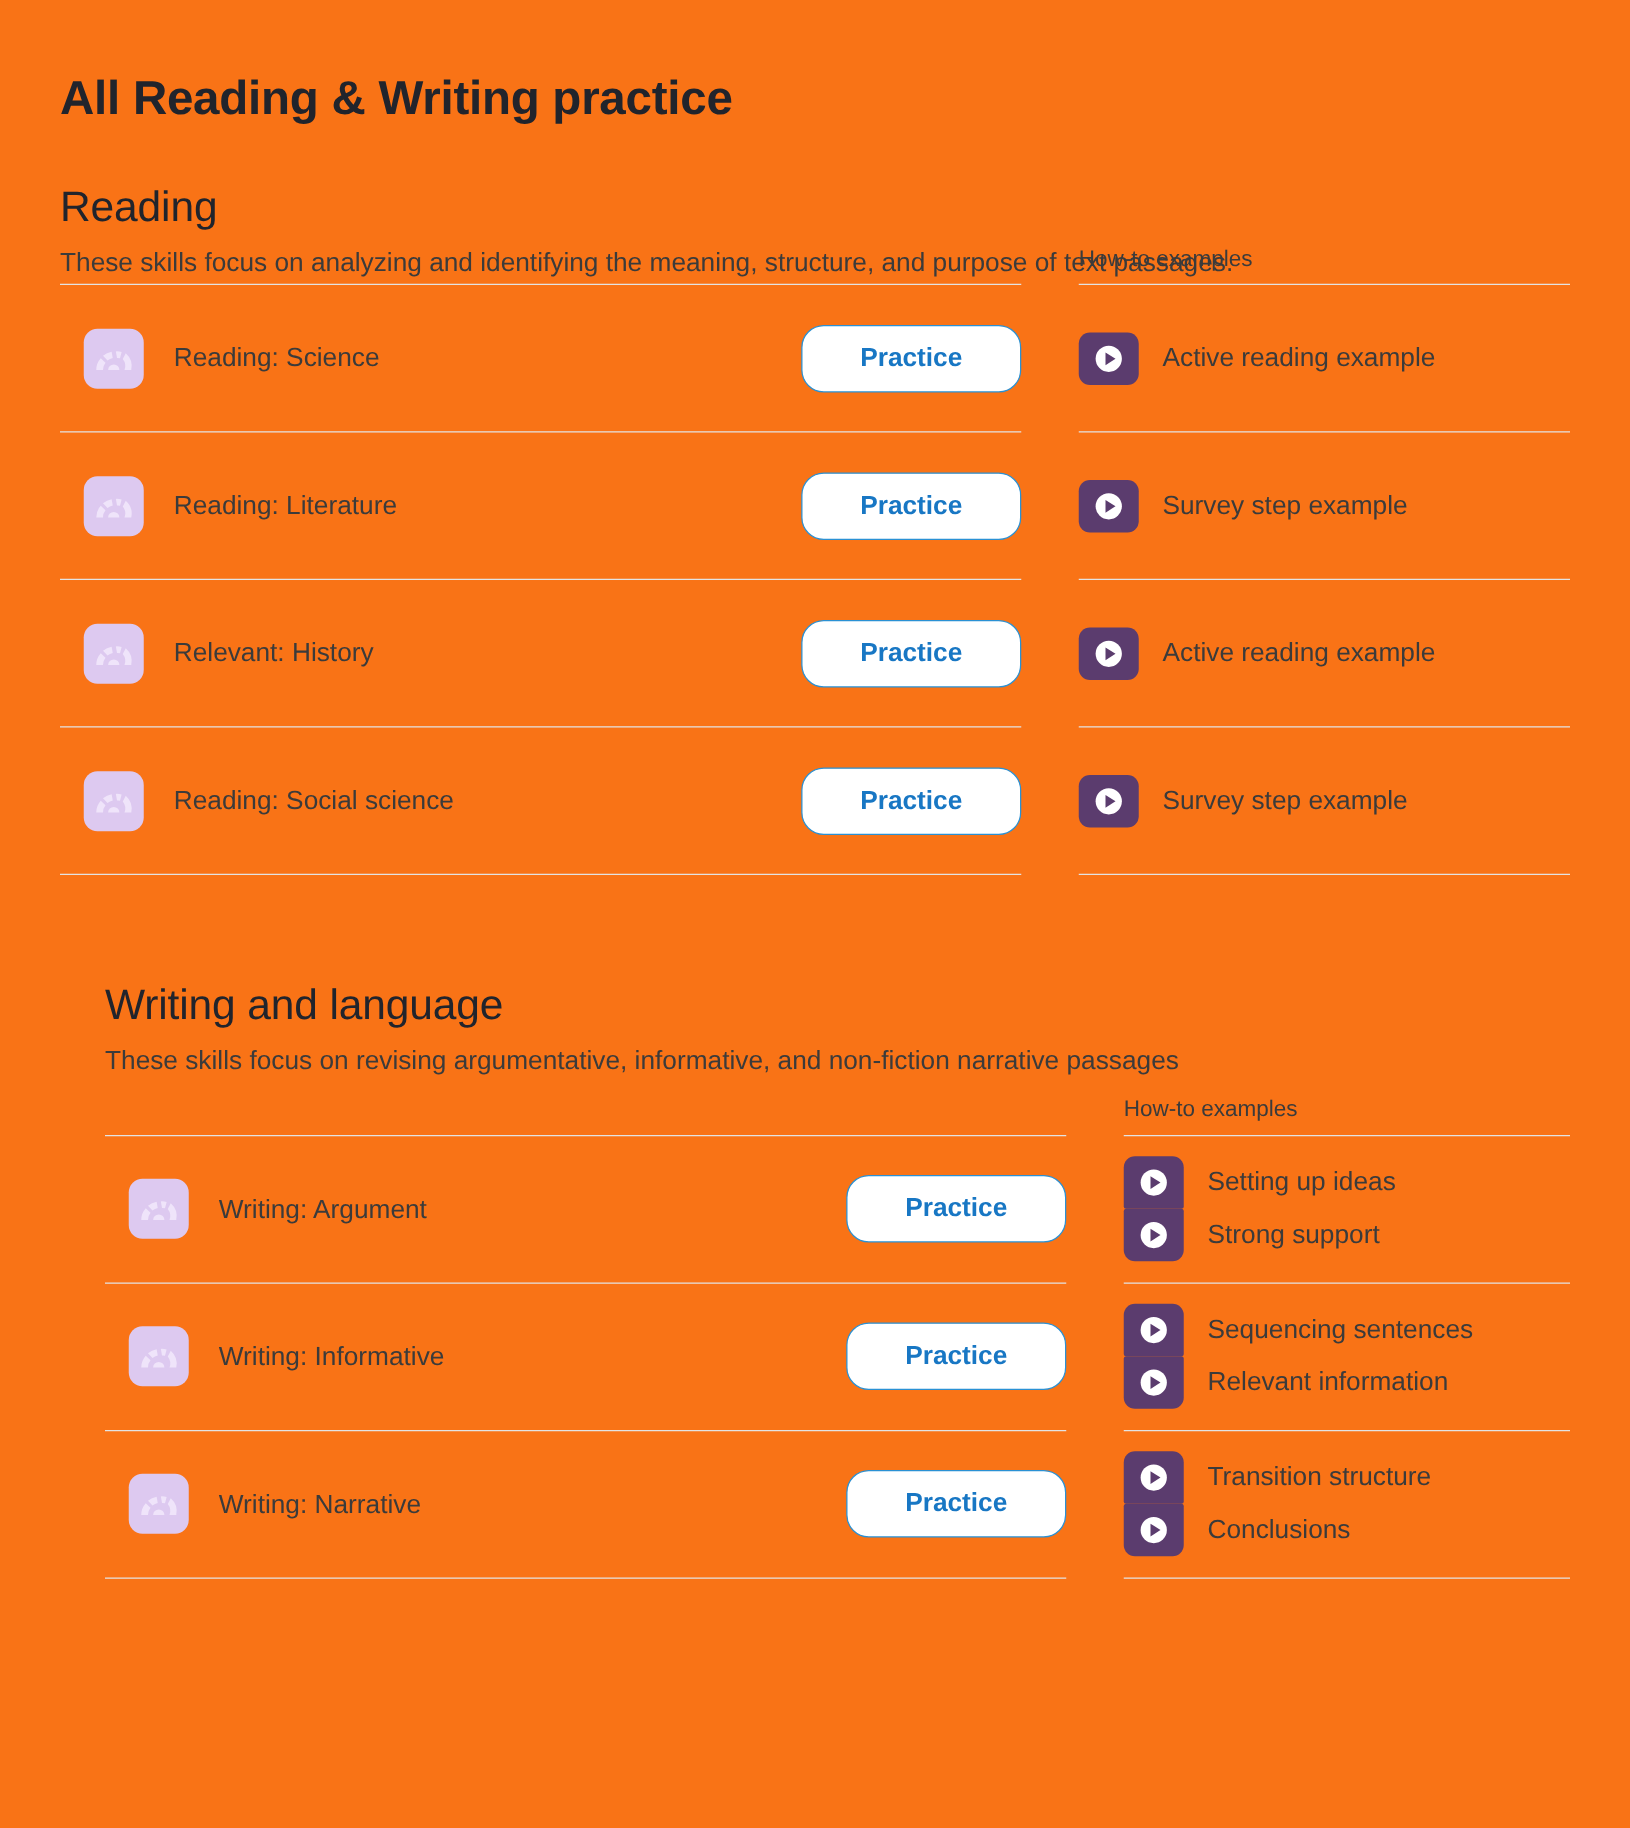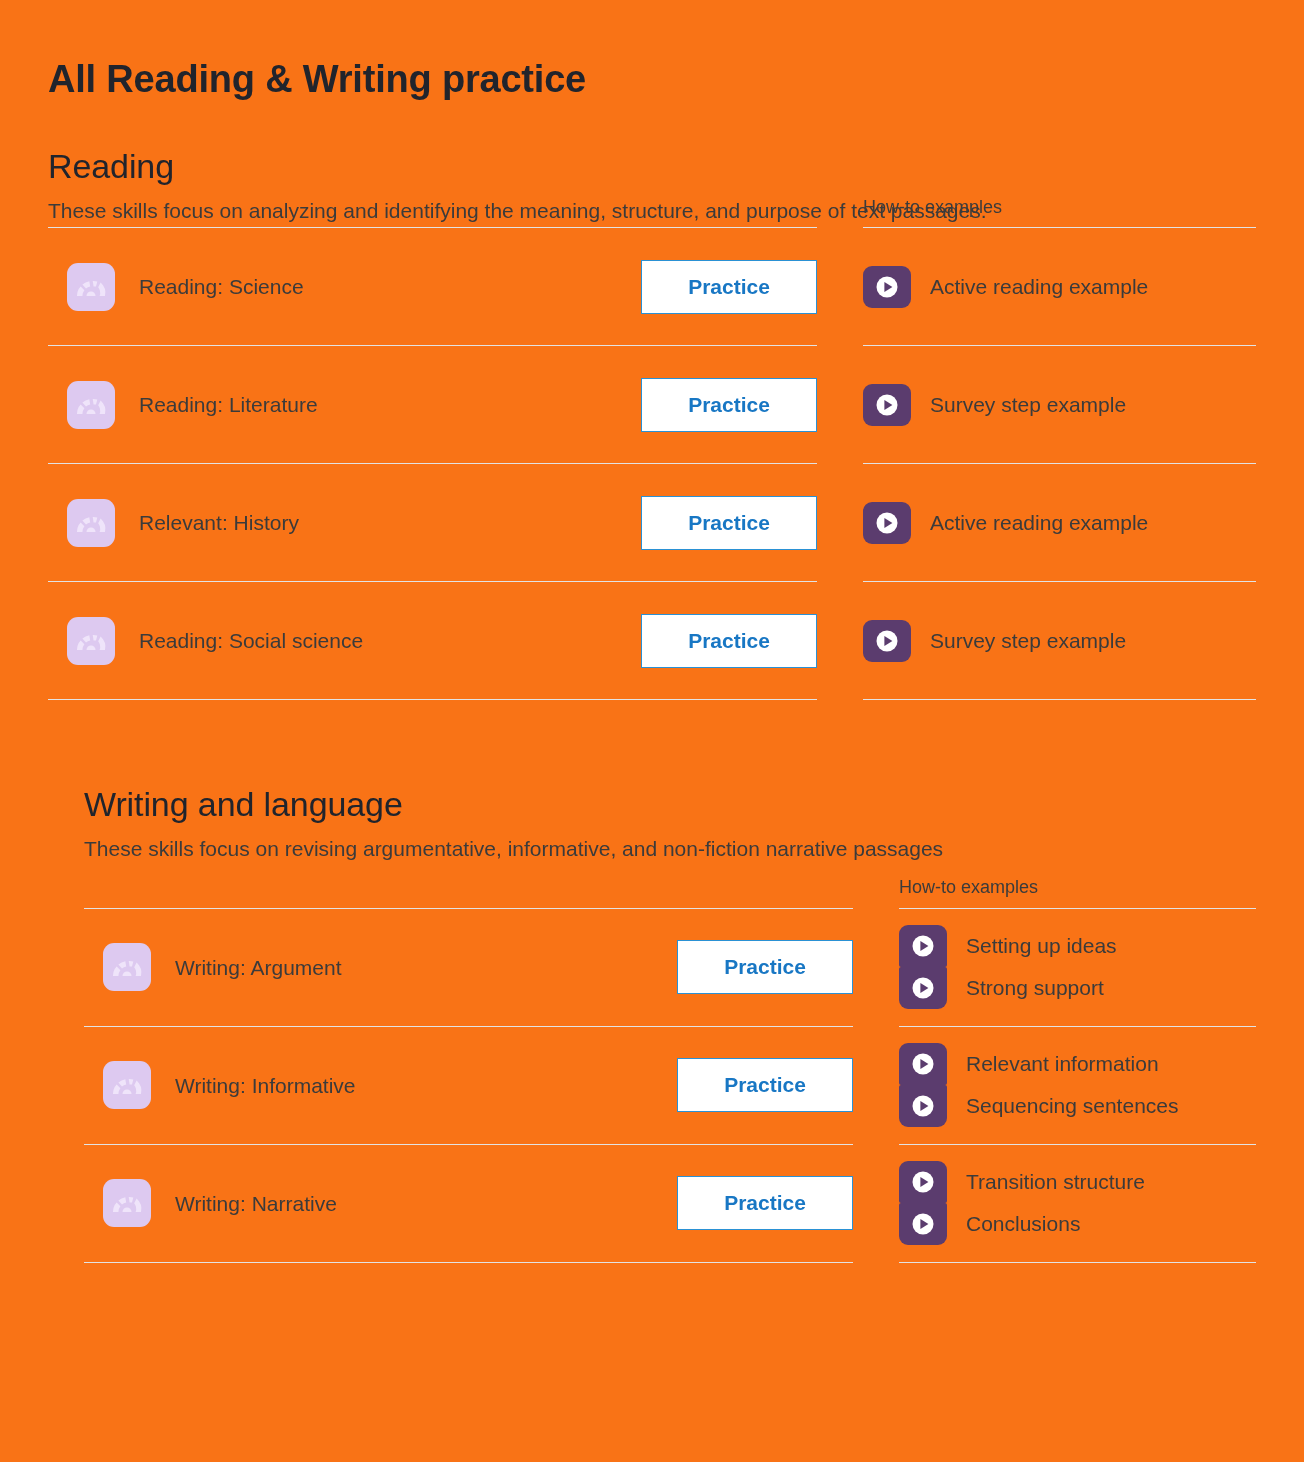--- a/index.html
+++ b/index.html
@@ -97,21 +97,21 @@
     margin-left: 24px;
     flex: 1 1 auto;
     line-height: 1.3;
   }
 
   .practice-btn {
     width: 176px;
     height: 54px;
     flex: 0 0 176px;
     border: 1px solid #2a91d4;
-    border-radius: 0;
+    border-radius: 18px;
     background: #ffffff;
     color: #1877c4;
     font-family: "Liberation Sans", sans-serif;
     font-size: 21px;
     font-weight: bold;
     cursor: pointer;
     display: flex;
     align-items: center;
     justify-content: center;
     margin-left: 22px;
@@ -378,30 +378,30 @@
             </div>
             <div class="hr"></div>
             <div class="video-row video-pair">
               <a class="video-link">
                 <span class="video-icon">
                   <svg width="26" height="26" viewBox="0 0 26 26">
                     <circle cx="13" cy="13" r="10.5" fill="#ffffff"></circle>
                     <path d="M 10.4 7.9 L 18.4 13 L 10.4 18.1 Z" fill="#5b3c6e"></path>
                   </svg>
                 </span>
+                <span class="video-label">Sequencing sentences</span>
+              </a>
+              <a class="video-link">
+                <span class="video-icon">
+                  <svg width="26" height="26" viewBox="0 0 26 26">
+                    <circle cx="13" cy="13" r="10.5" fill="#ffffff"></circle>
+                    <path d="M 10.4 7.9 L 18.4 13 L 10.4 18.1 Z" fill="#5b3c6e"></path>
+                  </svg>
+                </span>
                 <span class="video-label">Relevant information</span>
-              </a>
-              <a class="video-link">
-                <span class="video-icon">
-                  <svg width="26" height="26" viewBox="0 0 26 26">
-                    <circle cx="13" cy="13" r="10.5" fill="#ffffff"></circle>
-                    <path d="M 10.4 7.9 L 18.4 13 L 10.4 18.1 Z" fill="#5b3c6e"></path>
-                  </svg>
-                </span>
-                <span class="video-label">Sequencing sentences</span>
               </a>
             </div>
             <div class="hr"></div>
             <div class="video-row video-pair">
               <a class="video-link">
                 <span class="video-icon">
                   <svg width="26" height="26" viewBox="0 0 26 26">
                     <circle cx="13" cy="13" r="10.5" fill="#ffffff"></circle>
                     <path d="M 10.4 7.9 L 18.4 13 L 10.4 18.1 Z" fill="#5b3c6e"></path>
                   </svg>

